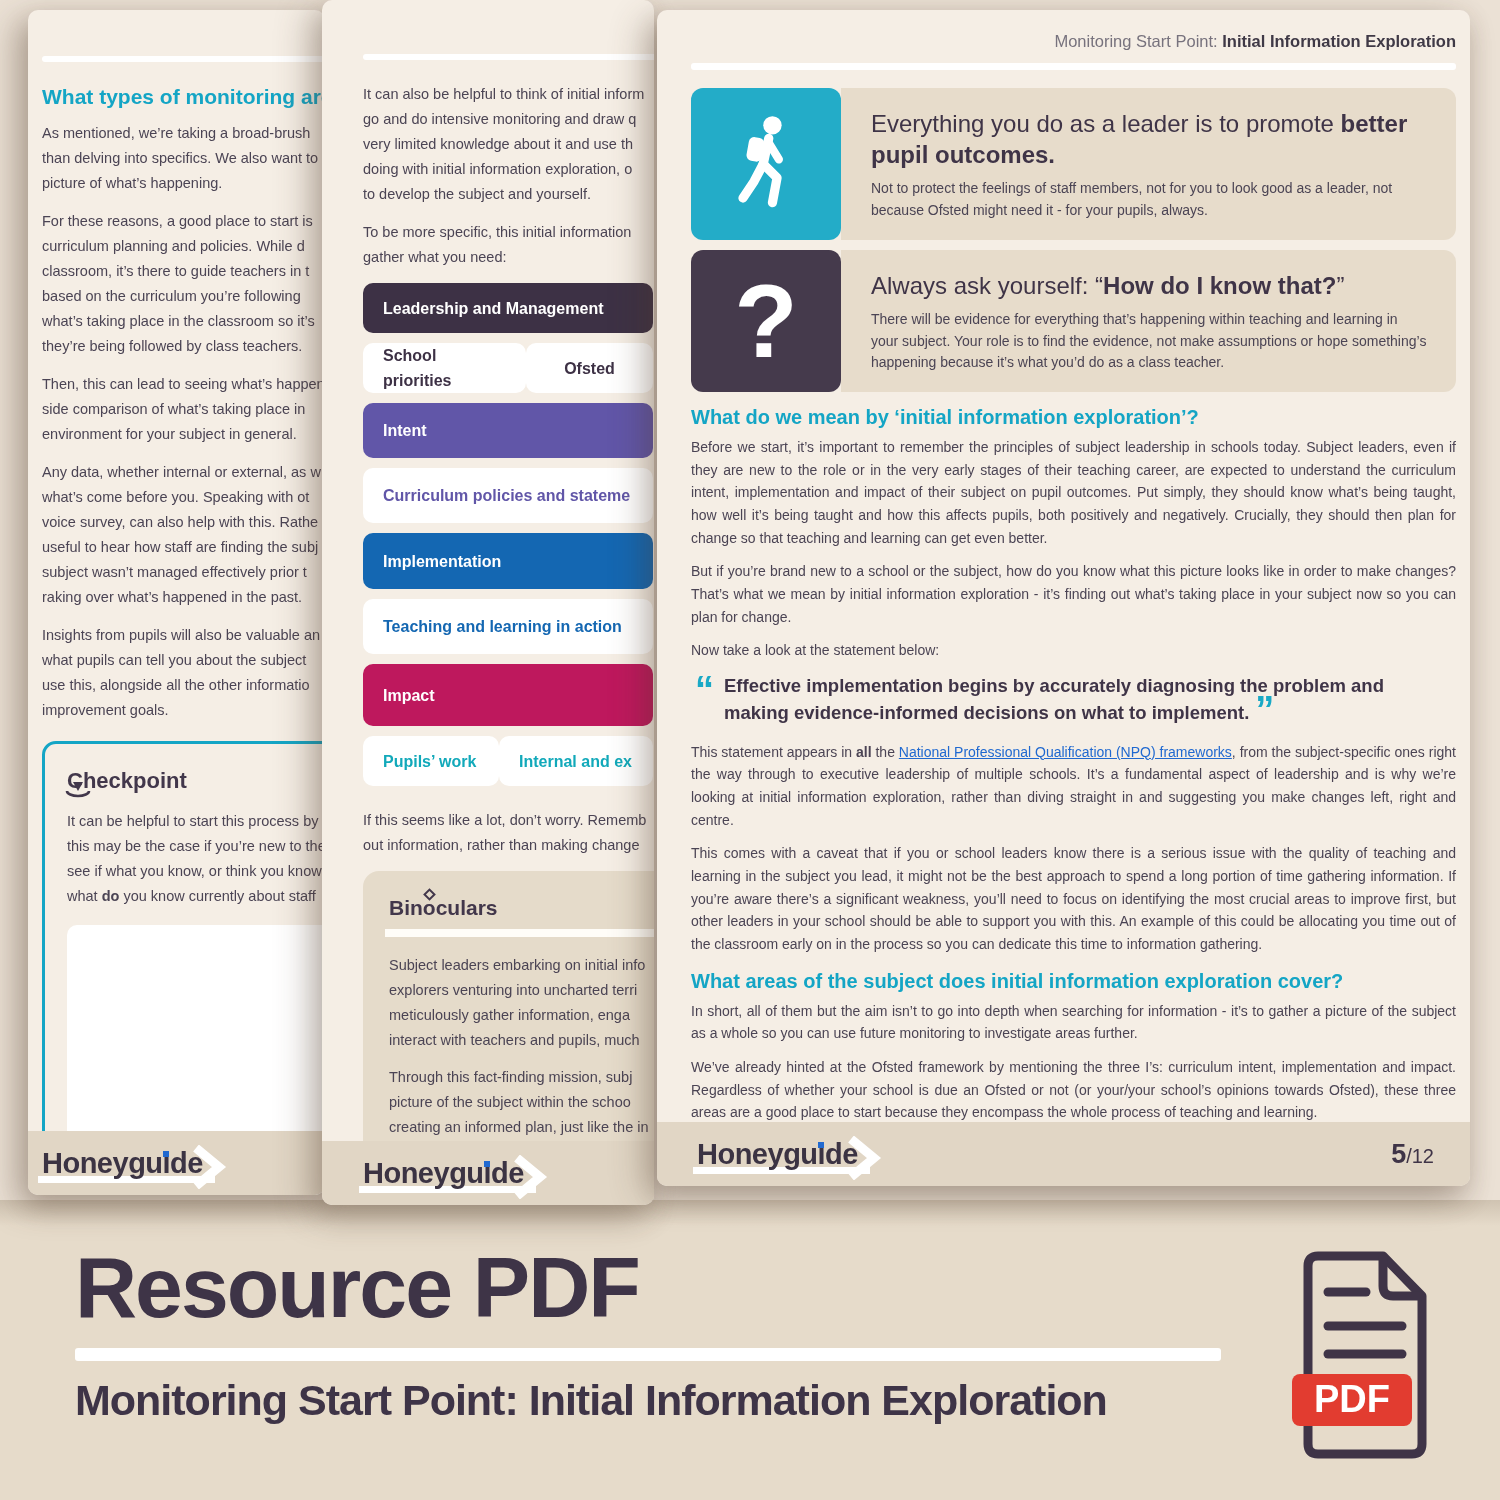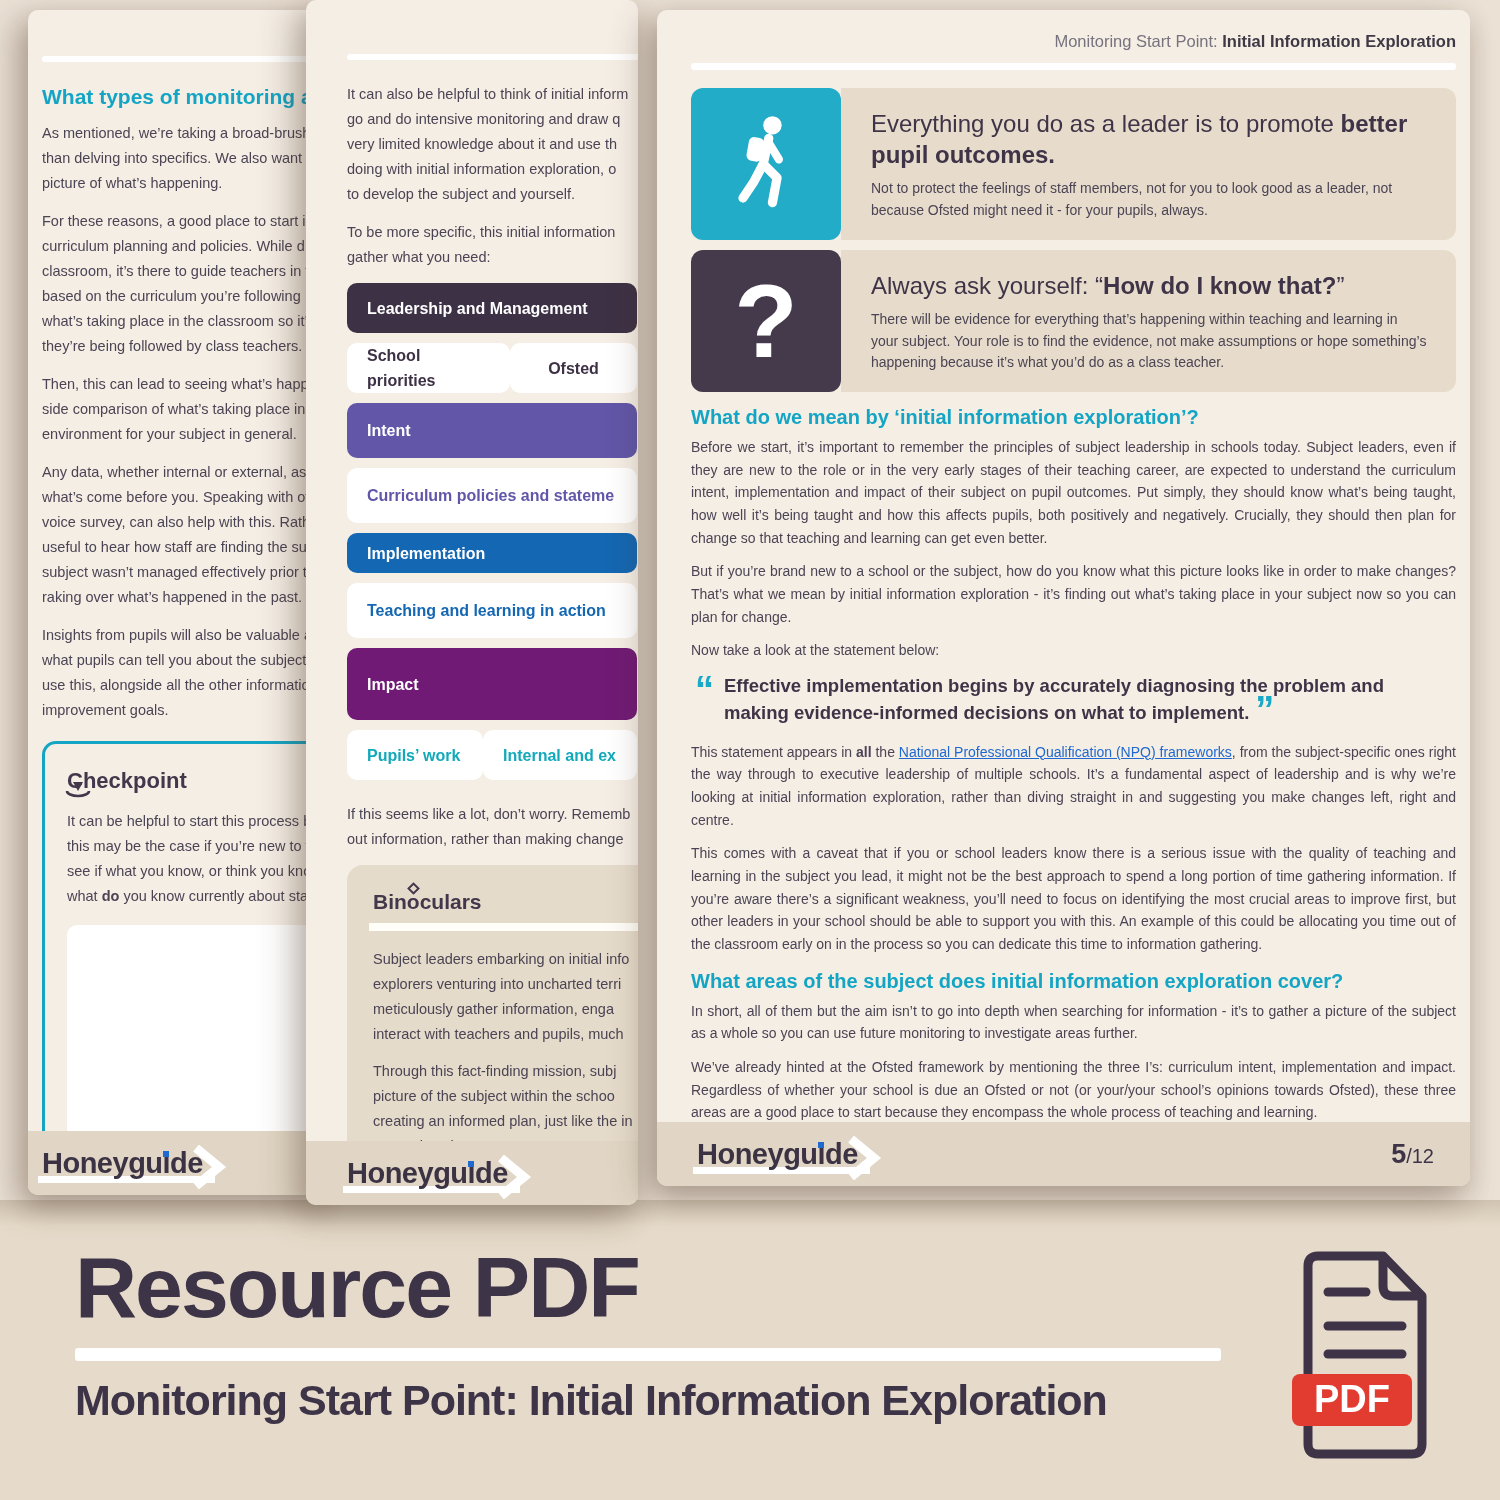--- a/index.html
+++ b/index.html
@@ -4,21 +4,21 @@
 <style>
   * { margin:0; padding:0; box-sizing:border-box; }
   html,body { width:1500px; height:1500px; overflow:hidden; }
   body { font-family:"Liberation Sans", sans-serif; background:#ebe1d5; position:relative; color:#4b4454; }
   .stage { position:absolute; inset:0; }
 
   
   .page { position:absolute; background:#f5eee5; border-radius:10px; overflow:hidden;
           box-shadow:-14px 10px 34px rgba(80,60,42,.30), 0 12px 26px rgba(80,60,42,.22); }
   .page-left   { left:28px;  top:10px; width:297px; height:1185px; z-index:1; }
-  .page-middle { left:306px; top:0;    width:332px; height:1205px; z-index:2; }
+  .page-middle { left:322px; top:0;    width:332px; height:1205px; z-index:2; }
   .page-right  { left:657px; top:10px; width:813px; height:1176px; z-index:3; }
 
   .pre { white-space:pre; }
 
   .page-footer { position:absolute; left:0; right:0; bottom:0; height:64px; background:#e1d6c5;
                  display:flex; align-items:center; justify-content:space-between; }
 
   
   .logo { position:relative; display:inline-block; font-weight:bold; font-size:29px; letter-spacing:-0.5px; color:#3b3343; line-height:1; }
   .logo .logo-text { position:relative; z-index:2; }
@@ -39,22 +39,22 @@
 
   
   .mp-inner { padding:24px 0 0 41px; font-size:14.5px; line-height:25px; }
   .mp-inner p.pre { margin-bottom:13px; }
   .fw { width:290px; }
   .fw-box { border-radius:10px; font-weight:bold; font-size:16px; display:flex; align-items:center; padding:0 20px; margin-bottom:10px; height:50px; }
   .fw-row { display:flex; width:290px; }
   .fw-dark    { background:#3d3145; color:#fff; }
   .fw-white   { background:#fff; }
   .fw-purple  { background:#6156a8; color:#fff; height:55px; }
-  .fw-blue    { background:#1467b2; color:#fff; height:40px; }
-  .fw-teal    { background:#701a75; color:#fff; height:72px; }
+  .fw-blue    { background:#1467b2; color:#fff; height:56px; }
+  .fw-teal    { background:#be185d; color:#fff; height:62px; }
   .fw-txt-dark   { color:#3d3145; }
   .fw-txt-purple { color:#6156a8; height:55px; }
   .fw-txt-blue   { color:#1467b2; height:55px; }
   .fw-txt-teal   { color:#12a9ba; }
   .binoculars { margin-top:10px; width:330px; background:#e5dbca; border-radius:16px; padding:24px 24px 22px 26px; }
   .bin-title { position:relative; display:inline-block; font-weight:bold; font-size:21px; color:#42374b; }
   .bin-gem { position:absolute; left:36px; top:-5px; width:9px; height:9px; border:2px solid #42374b; transform:rotate(45deg); background:#e5dbca; }
   .bin-underline { height:8px; background:#fffdf8; width:290px; margin:6px 0 16px -4px; }
   .binoculars p.pre { margin-bottom:12px; }
 

